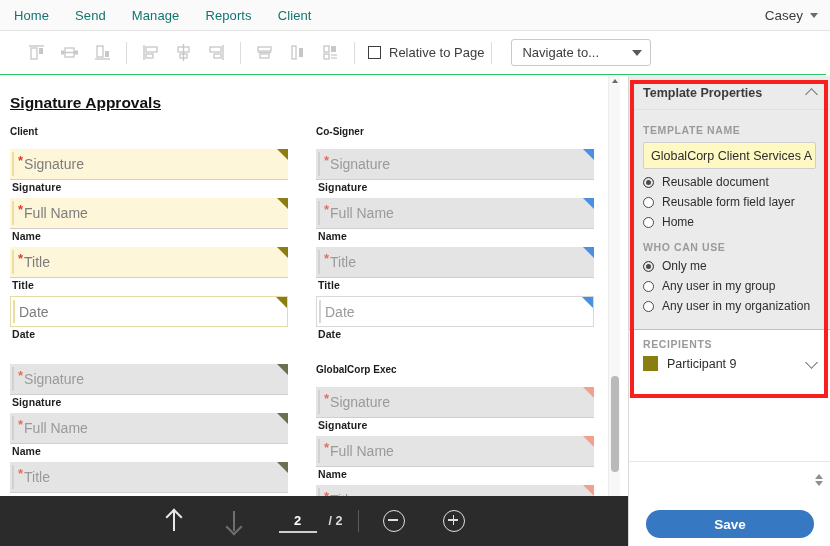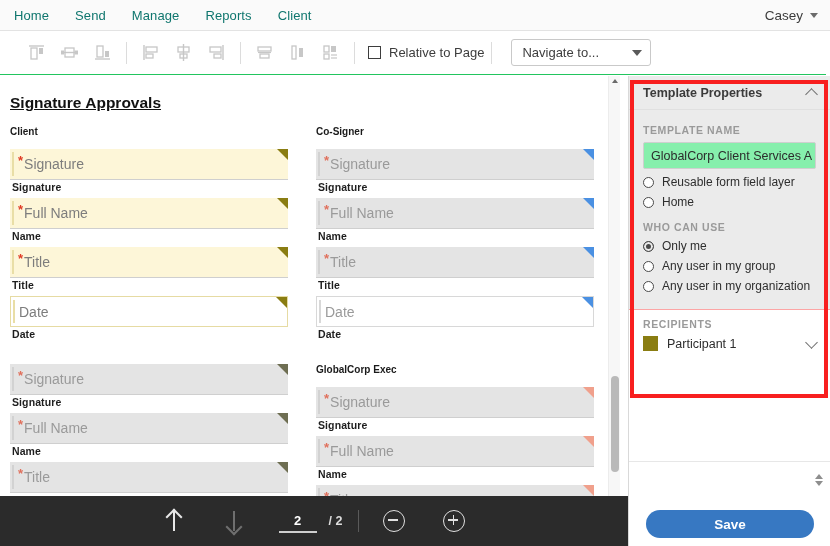--- a/index.html
+++ b/index.html
@@ -127,21 +127,21 @@
   .chev-up { width:9px;height:9px;border-left:1.7px solid #6e6e6e;border-top:1.7px solid #6e6e6e;
              transform:rotate(45deg); margin-bottom:-3px; }
   .rp-body { background:#ebebeb; padding:8px 14px 10px 14px; }
   .sect-label { font-size:10.5px; font-weight:bold; color:#9a9a9a; letter-spacing:.6px; margin:6px 0 6px 0; }
   .sect-row { display:flex; align-items:center; justify-content:space-between; margin:10px 0 6px 0; }
   .help-icon {
     width:15px;height:15px;border-radius:50%;background:#b5b5b5;color:#fff;
     font-size:10px;font-weight:bold;display:flex;align-items:center;justify-content:center;cursor:pointer;
   }
   .tname-input {
-    width:100%; height:27px; background:#86efac; border:1px solid #cfcfcf; border-radius:2px;
+    width:100%; height:27px; background:#fef9c3; border:1px solid #cfcfcf; border-radius:2px;
     font-size:12.5px; color:#2c2c2c; padding:0 7px; font-family:"Liberation Sans", sans-serif;
     white-space:nowrap; overflow:hidden; display:flex; align-items:center; cursor:text;
   }
   .radio-row { display:flex; align-items:center; gap:8px; margin:6px 0; cursor:pointer; }
   .radio { width:11px;height:11px;border-radius:50%;border:1.6px solid #4a4a4a; background:#fff; flex:none;}
   .radio.on { background:#4a4a4a; box-shadow:inset 0 0 0 2px #ebebeb; border-color:#4a4a4a; }
   .radio-row .rl { font-size:12px; color:#2e2e2e; }
 
   .rp-recip { background:#fff; padding:8px 14px 10px 14px; border-top:1px solid #fca5a5; }
   .recip-row { display:flex; align-items:center; gap:9px; margin-top:6px; cursor:pointer; }
@@ -496,20 +496,24 @@
       <span class="chev-up"></span>
     </div>
 
     <div class="rp-body">
 
       <div class="sect-label">TEMPLATE NAME</div>
       <div class="tname-input">GlobalCorp Client Services A</div>
 
 
       <div class="radio-row">
+        <span class="radio on"></span>
+        <span class="rl">Reusable document</span>
+      </div>
+      <div class="radio-row">
         <span class="radio"></span>
         <span class="rl">Reusable form field layer</span>
       </div>
       <div class="radio-row">
         <span class="radio"></span>
         <span class="rl">Home</span>
       </div>
 
       <div class="sect-label" style="margin-top:12px;">WHO CAN USE</div>
 
@@ -524,21 +528,21 @@
       <div class="radio-row">
         <span class="radio"></span>
         <span class="rl">Any user in my organization</span>
       </div>
     </div>
 
     <div class="rp-recip">
       <div class="sect-label" style="margin:0;">RECIPIENTS</div>
       <div class="recip-row">
         <span class="swatch" style="background: rgb(138, 125, 18);"></span>
-        <span class="rn">Participant 1</span>
+        <span class="rn">Participant 9</span>
         <span class="chev-dn"></span>
       </div>
     </div>
 
     <div class="rp-blank">
       <span class="spinner">
         <span class="sp-up"></span>
         <span class="sp-dn"></span>
       </span>
     </div>

